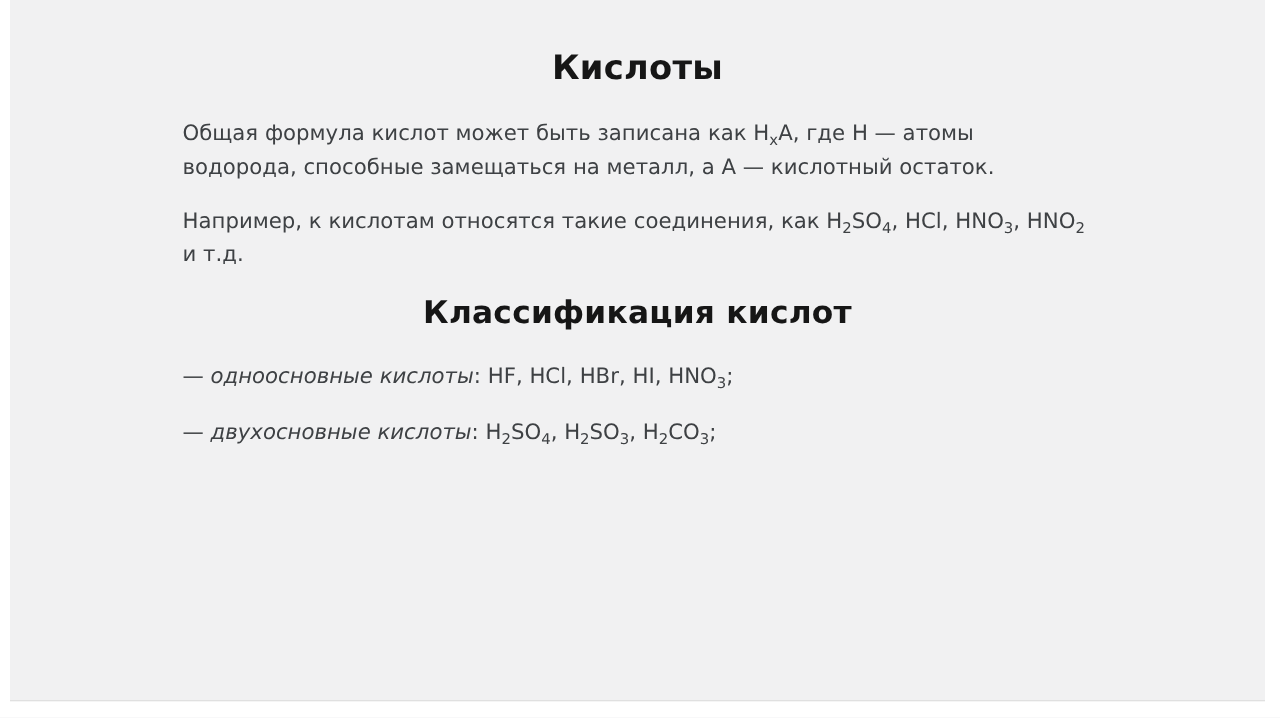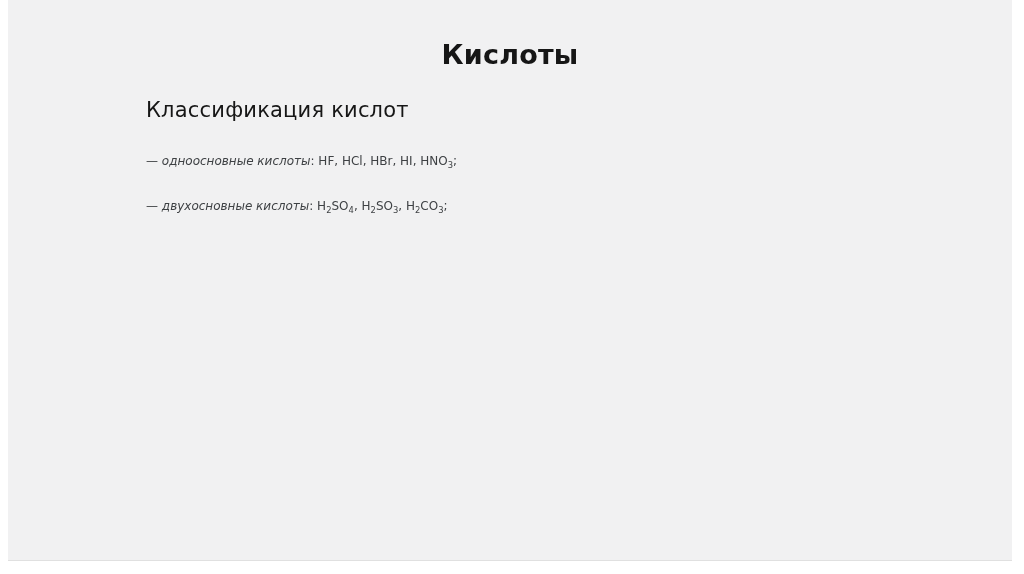--- a/index.html
+++ b/index.html
@@ -43,54 +43,56 @@
     margin: 0 0 24px 0;
     text-align: center;
     font-size: 27px;
     line-height: 30px;
     font-weight: 700;
     color: var(--heading-color);
     letter-spacing: 0.2px;
   }
   h2.section-title {
     margin: 0 0 22px 0;
-    text-align: left;
-    font-size: 21px;
+    text-align: center;
+    font-size: 25px;
     line-height: 32px;
-    font-weight: 400;
+    font-weight: 700;
     color: var(--heading-color);
     letter-spacing: 0.2px;
   }
   p.body-text {
     margin: 0 0 16px 0;
     font-size: 17px;
     line-height: 27px;
   }
   p.list-item-text {
     margin: 0 0 18px 0;
-    font-size: 12px;
+    font-size: 17px;
     line-height: 27px;
   }
   .run { white-space: pre-wrap; }
   sub.run {
     font-size: 70%;
     line-height: 0;
   }
 </style>
 </head>
 <body>
 
 <div class="page">
   <div class="slide">
     <div class="content">
 
       <h1 class="slide-title">Кислоты</h1>
 
 
+      <p class="body-text"><span class="run">Общая формула кислот может быть записана как H</span><sub class="run">x</sub><span class="run">A, где H — атомы водорода, способные замещаться на металл, а A — кислотный остаток.</span></p>
 
+      <p class="body-text"><span class="run">Например, к кислотам относятся такие соединения, как H</span><sub class="run">2</sub><span class="run">SO</span><sub class="run">4</sub><span class="run">, HCl, HNO</span><sub class="run">3</sub><span class="run">, HNO</span><sub class="run">2</sub><span class="run"> и т.д.</span></p>
 
       <h2 class="section-title">Классификация кислот</h2>
 
 
       <p class="list-item-text"><span class="run">— </span><span class="run" style="font-style: italic;">одноосновные кислоты</span><span class="run">: HF, HCl, HBr, HI, HNO</span><sub class="run">3</sub><span class="run">;</span></p>
 
       <p class="list-item-text"><span class="run">— </span><span class="run" style="font-style: italic;">двухосновные кислоты</span><span class="run">: H</span><sub class="run">2</sub><span class="run">SO</span><sub class="run">4</sub><span class="run">, H</span><sub class="run">2</sub><span class="run">SO</span><sub class="run">3</sub><span class="run">, H</span><sub class="run">2</sub><span class="run">CO</span><sub class="run">3</sub><span class="run">;</span></p>
 
 
     </div>

